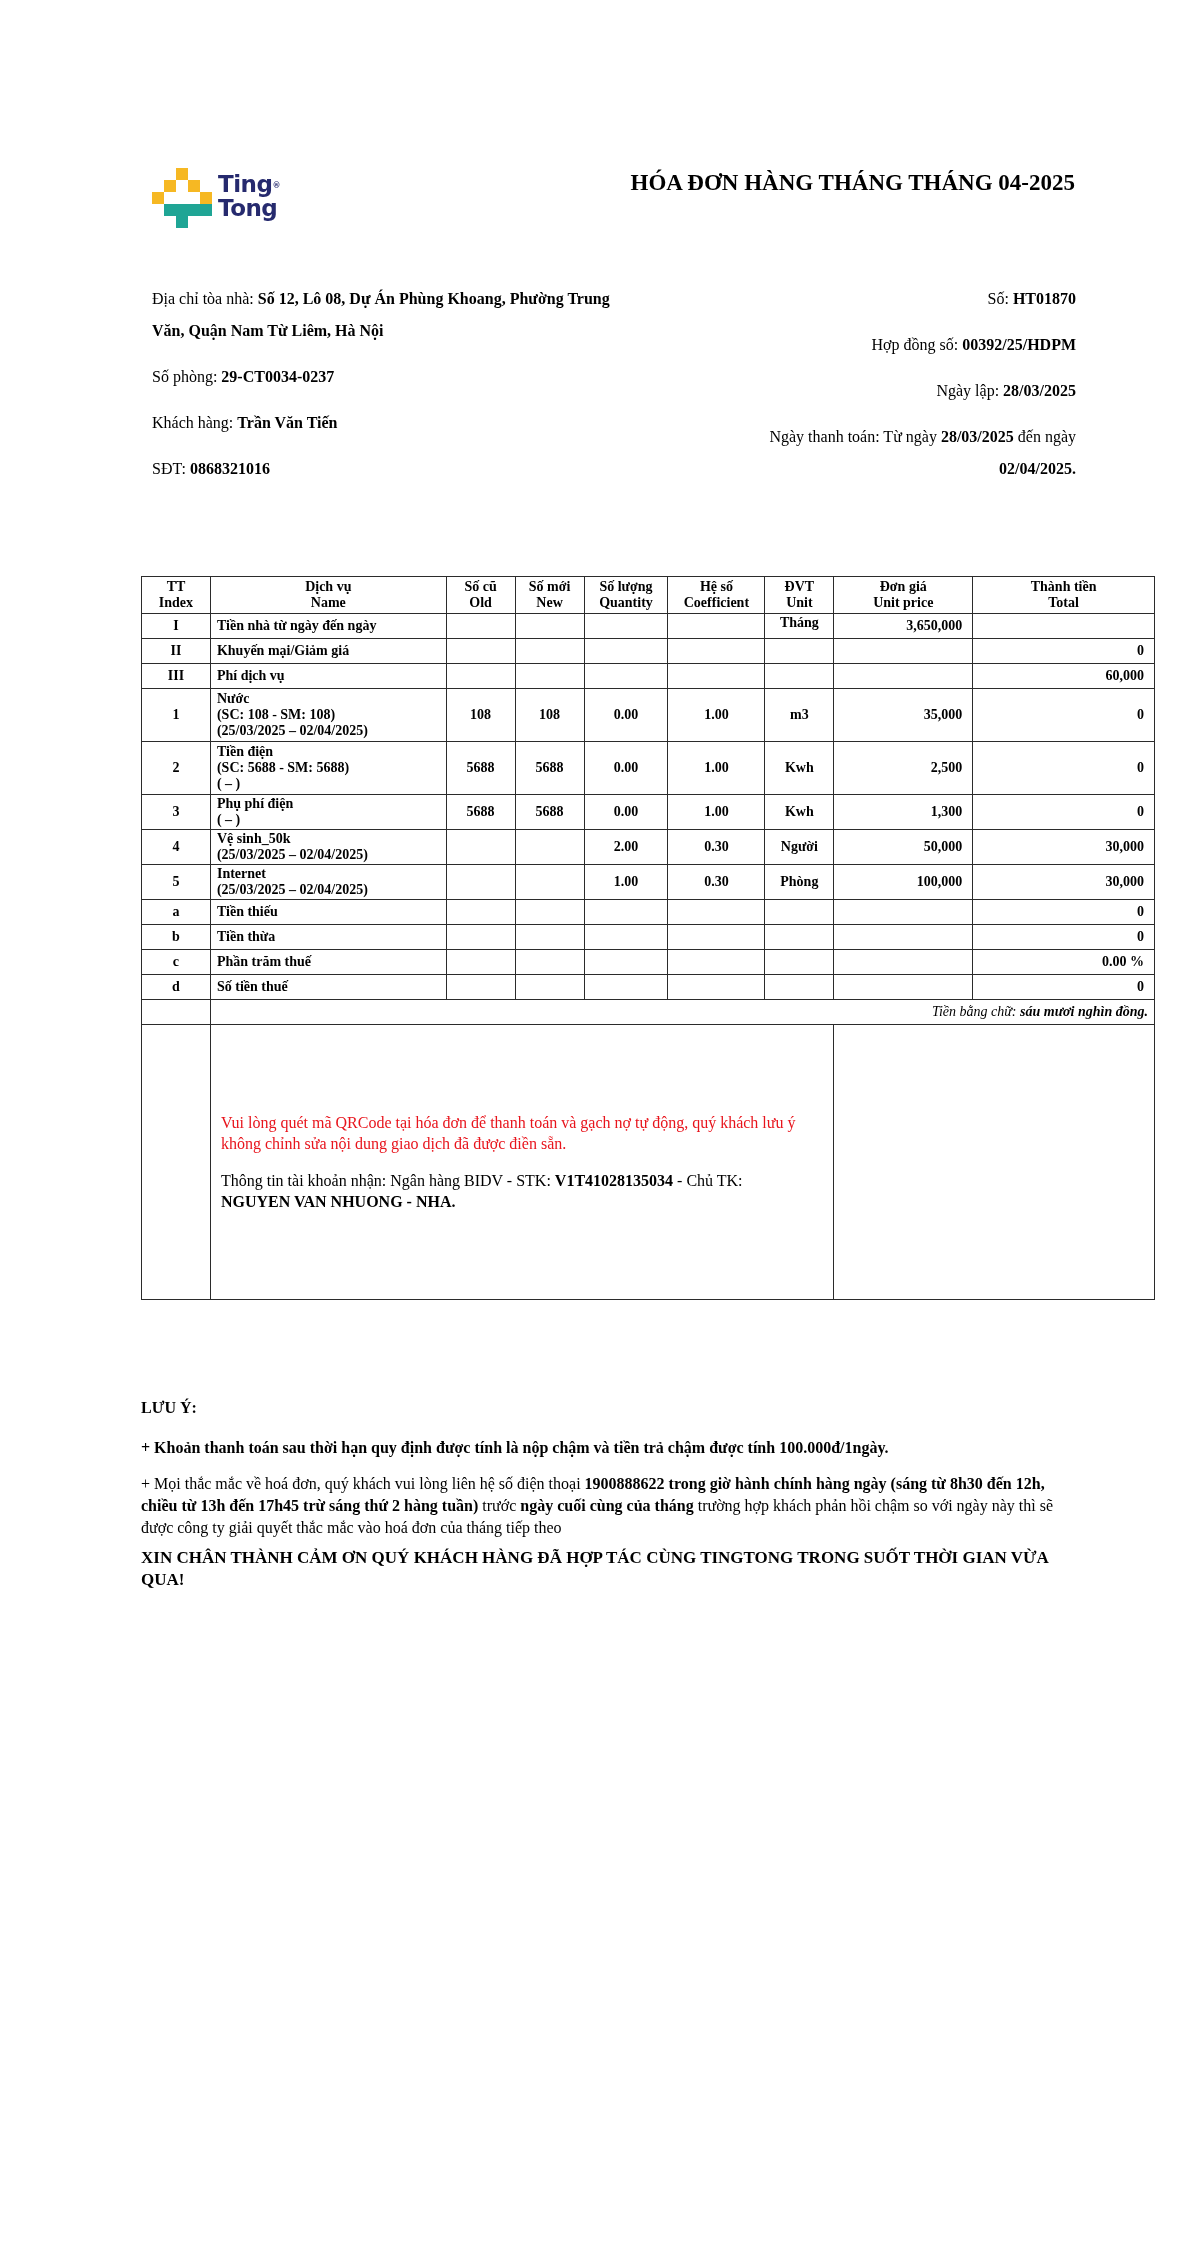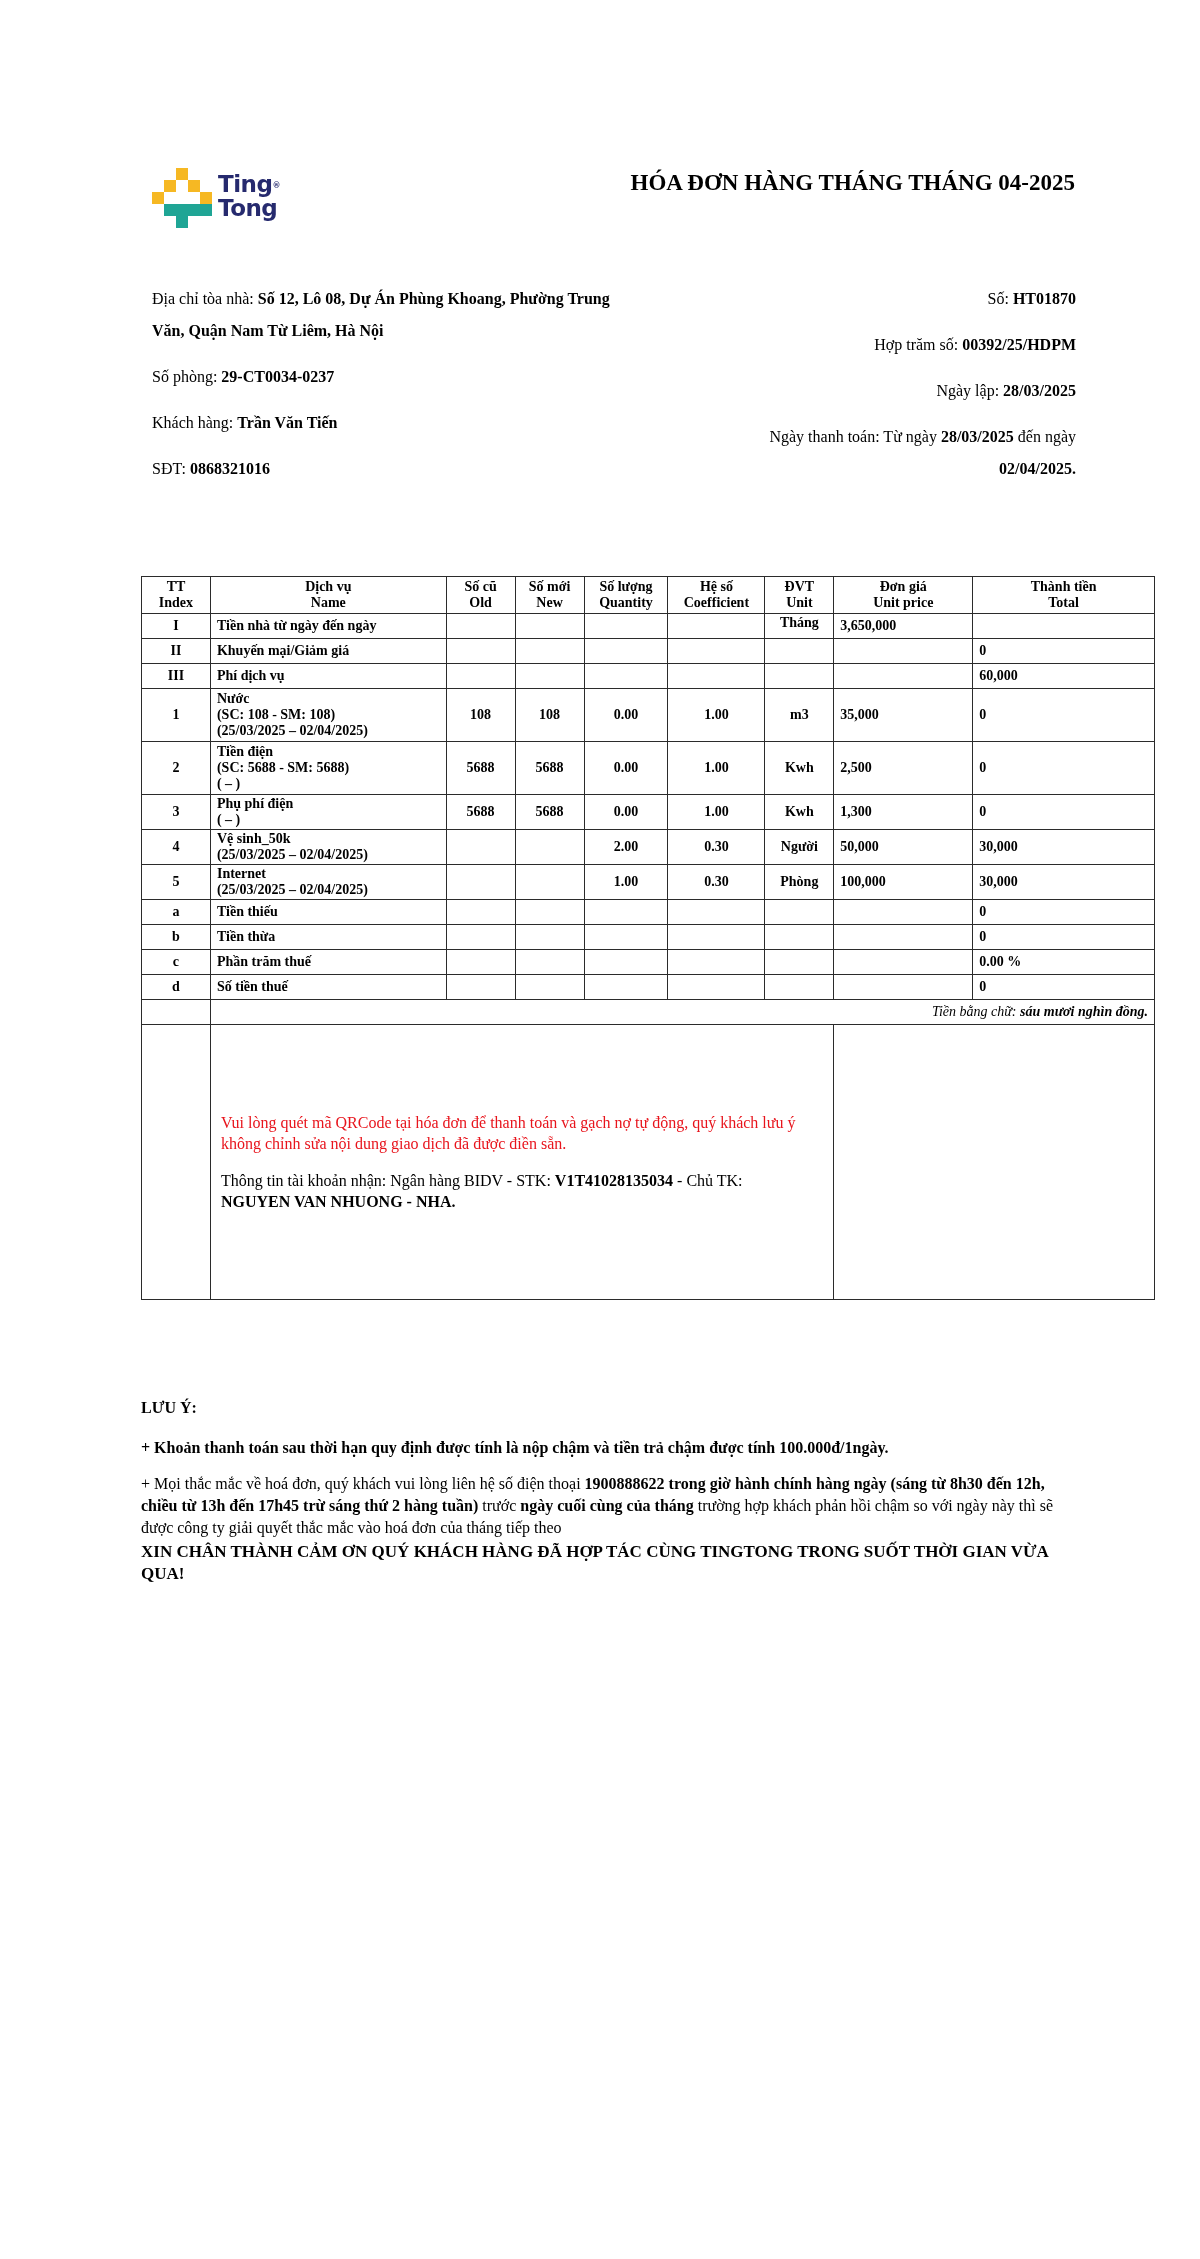--- a/index.html
+++ b/index.html
@@ -40,33 +40,33 @@
   
   table.inv {
     position: absolute; left: 141px; top: 576px; width: 1014px;
     border-collapse: collapse; font-size: 14px; font-weight: bold;
   }
   table.inv td, table.inv th {
     border: 1.5px solid #2b2b2b; padding: 1px 6px; vertical-align: middle;
   }
   table.inv th { font-weight: bold; text-align: center; line-height: 16px; height: 36px; padding: 0 2px; }
   .c { text-align: center; }
-  .r { text-align: left; padding-right: 10px !important; }
+  .r { text-align: right; padding-right: 10px !important; }
   .l { text-align: left; }
   .top { vertical-align: top !important; }
   .wordline td { font-weight: normal; font-style: italic; text-align: right; }
   .qr-row td { height: 272px; }
   .qr-red { color: #e8141c; font-weight: normal; font-size: 16px; line-height: 21px; margin: 0 0 16px 0; }
   .qr-bank { font-weight: normal; font-size: 16px; line-height: 21px; }
 
   
   .notes { position: absolute; left: 141px; top: 1397px; width: 940px; font-size: 16px; }
   .notes .h { font-weight: bold; line-height: 22px; margin-bottom: 18px; }
   .notes .p1 { font-weight: bold; line-height: 22px; margin-bottom: 14px; }
-  .notes .p2 { line-height: 22px; margin-bottom: 2px; }
+  .notes .p2 { line-height: 22px; margin-bottom: 8px; }
   .notes .p3 { font-weight: bold; font-size: 17px; line-height: 22px; }
 </style>
 </head>
 <body>
 
 <div class="page">
 
   <div class="logo">
     <div>
       <div class="px y" style="left:24px; top:0;"></div>
@@ -102,21 +102,21 @@
       <span>SĐT: </span><b>0868321016</b>
     </div>
   </div>
 
   <div class="info-right">
     <div class="line">
       <span>Số: </span><b>HT01870</b>
     </div>
     <div class="gap"></div>
     <div class="line">
-      <span>Hợp trăm số: </span><b>00392/25/HDPM</b>
+      <span>Hợp đồng số: </span><b>00392/25/HDPM</b>
     </div>
     <div class="gap"></div>
     <div class="line">
       <span>Ngày lập: </span><b>28/03/2025</b>
     </div>
     <div class="gap"></div>
     <div class="line">
       <span>Ngày thanh toán: Từ ngày </span><b>28/03/2025</b><span> đến ngày </span><br><b>02/04/2025.</b>
     </div>
   </div>

